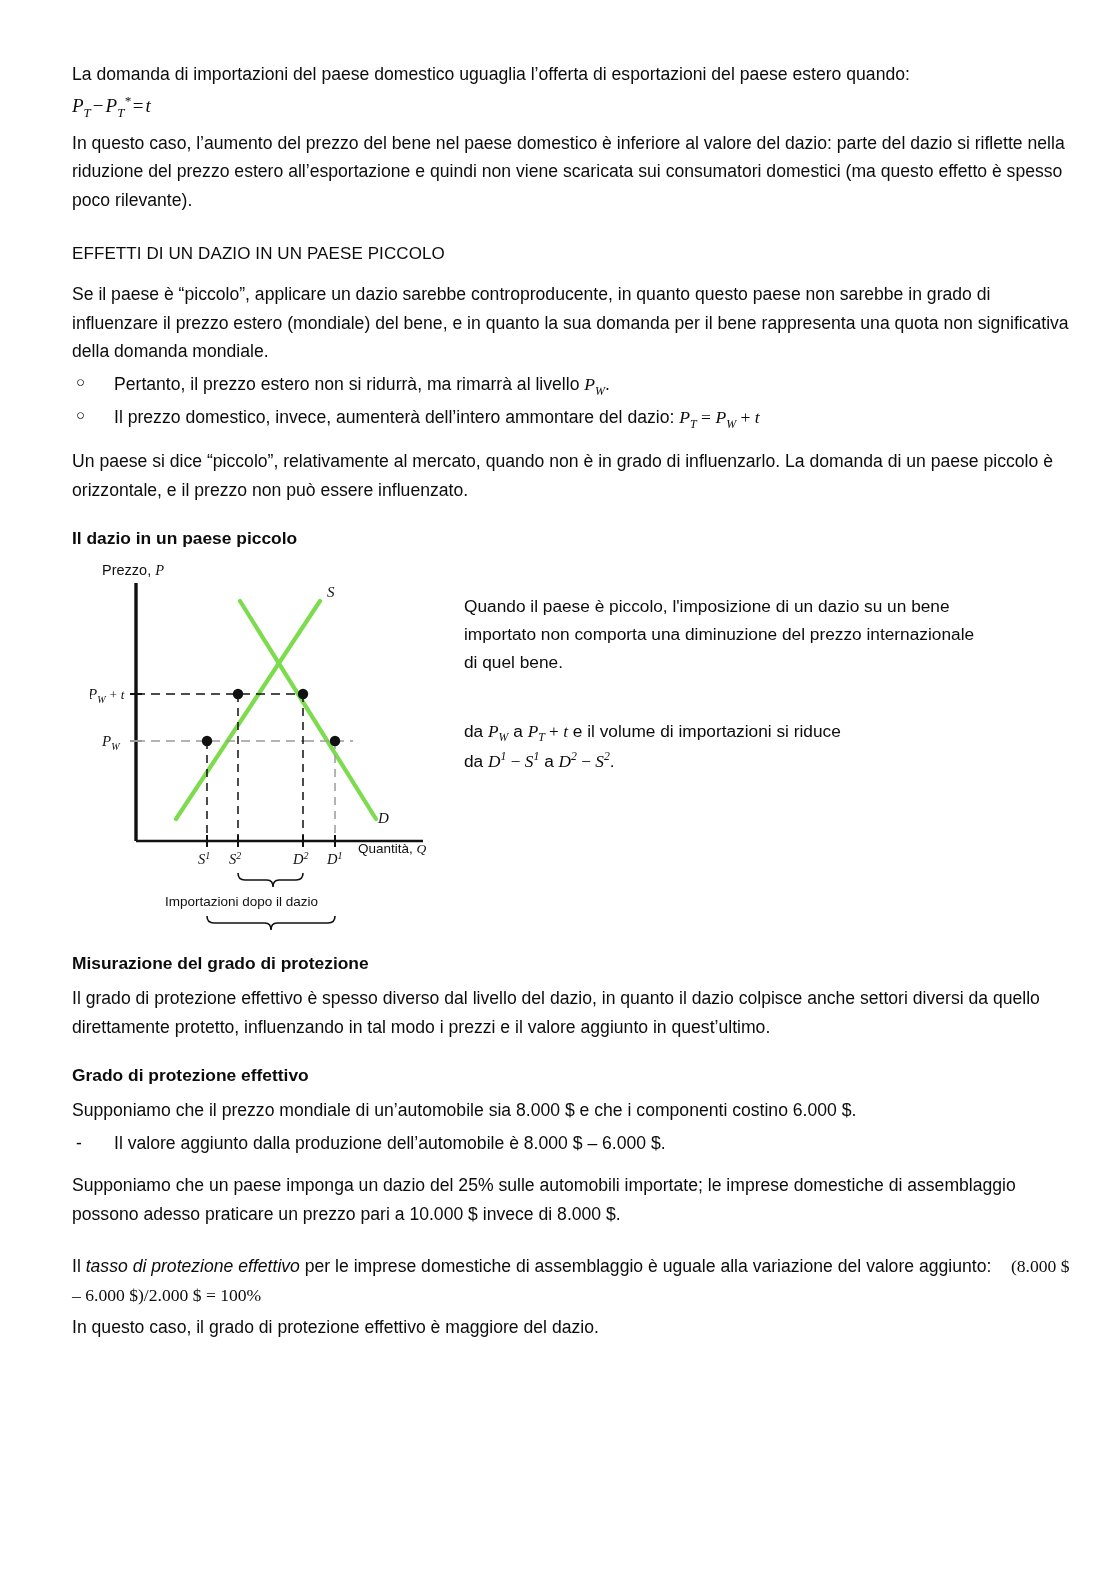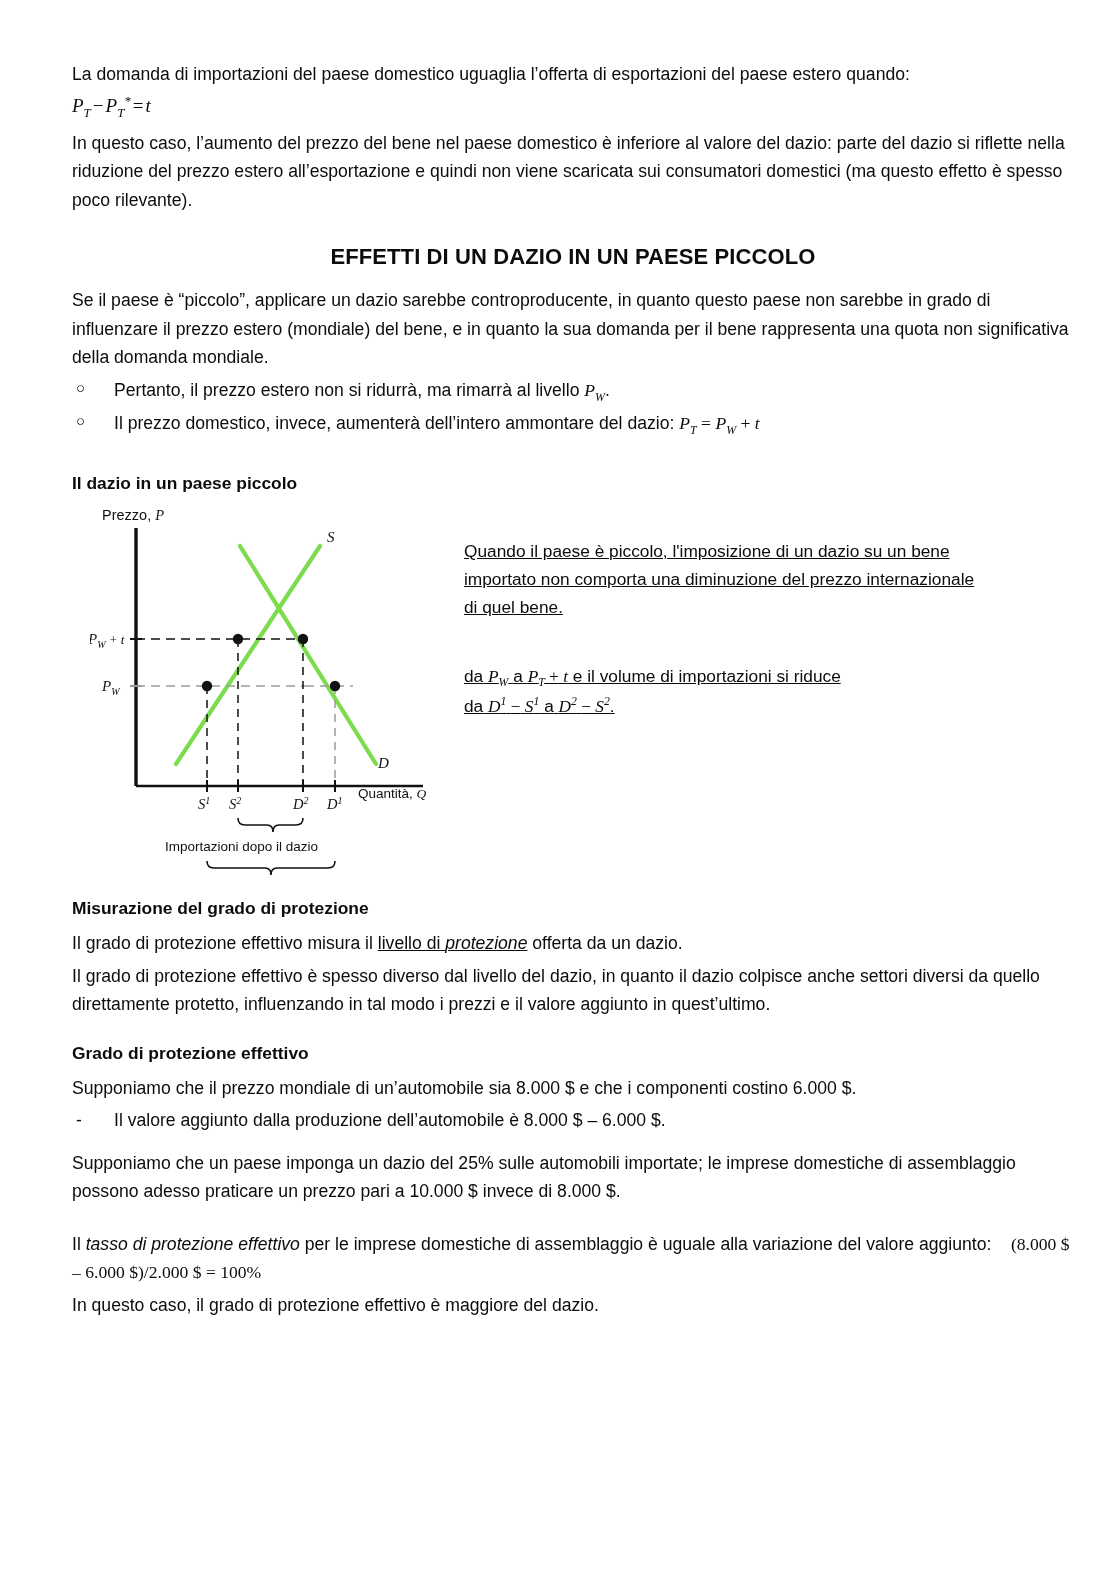--- a/index.html
+++ b/index.html
@@ -38,23 +38,22 @@
   .spacer-md { height: 20px; }
   .centered-formula {
     text-align: left;
     font-size: 19px;
     margin: 4px 0 8px 0;
     font-family: "Liberation Serif", serif;
     font-style: italic;
   }
   .centered-formula .op { font-style: normal; padding: 0 2px; }
   .section-title {
-    text-align: center;
-    font-weight: bold;
-    font-size: 22px;
+    font-weight: normal;
+    font-size: 17px;
     letter-spacing: 0.1px;
     margin: 14px 0 16px 0;
   }
   h3.sub {
     font-size: 17.4px;
     font-weight: bold;
     margin: 0 0 10px 0;
   }
   ul.circ {
     list-style: none;
@@ -128,21 +127,20 @@
   .caption-wrap {
     position: absolute;
     left: 392px;
     top: 32px;
     width: 520px;
   }
   .caption-wrap p {
     font-size: 17.3px;
     line-height: 1.60;
     margin: 0 0 14px 0;
-    text-decoration: underline;
   }
   svg { display: block; }
   .figtext {
     font-family: "Liberation Sans", sans-serif;
     fill: #111;
   }
   .figmath {
     font-family: "Liberation Serif", serif;
     font-style: italic;
     fill: #111;
@@ -172,20 +170,21 @@
       <li>
         <span class="bullet">○</span><span>Pertanto, il prezzo estero non si ridurrà, ma rimarrà al livello </span><span class="mathi">P<sub>W</sub></span><span>.</span>
       </li>
       <li>
         <span class="bullet">○</span><span>Il prezzo domestico, invece, aumenterà dell’intero ammontare del dazio: </span><span class="mathi">P<sub>T</sub> <span class="mathup">=</span> P<sub>W</sub> <span class="mathup">+</span> t</span>
       </li>
     </ul>
 
     <div class="spacer-sm"></div>
 
+    <p class="para">Un paese si dice “piccolo”, relativamente al mercato, quando non è in grado di influenzarlo. La domanda di un paese piccolo è orizzontale, e il prezzo non può essere influenzato.</p>
 
     <div class="spacer-md"></div>
 
     <h3 class="sub">Il dazio in un paese piccolo</h3>
 
     <div class="figure-row">
 
       <div class="chart-wrap">
         <svg width="360" height="372" viewBox="0 0 360 372">
 
@@ -255,21 +254,20 @@
           <span class="mathi">D<sup>2</sup> <span class="mathup">−</span> S<sup>2</sup></span><span>.</span>
         </p>
       </div>
 
     </div>
 
     <div class="spacer-md"></div>
 
     <h3 class="sub">Misurazione del grado di protezione</h3>
 
-    <p class="para"><span>Il grado di protezione effettivo misura il </span><span class="uline">livello di </span><span class="uline-italic">protezione</span><span> offerta da un dazio.</span></p>
 
     <p class="para">Il grado di protezione effettivo è spesso diverso dal livello del dazio, in quanto il dazio colpisce anche settori diversi da quello direttamente protetto, influenzando in tal modo i prezzi e il valore aggiunto in quest’ultimo.</p>
 
     <div class="spacer-md"></div>
 
     <h3 class="sub">Grado di protezione effettivo</h3>
 
     <p class="para">Supponiamo che il prezzo mondiale di un’automobile sia 8.000 $  e che i componenti costino 6.000 $.</p>
 
     <ul class="dash">

